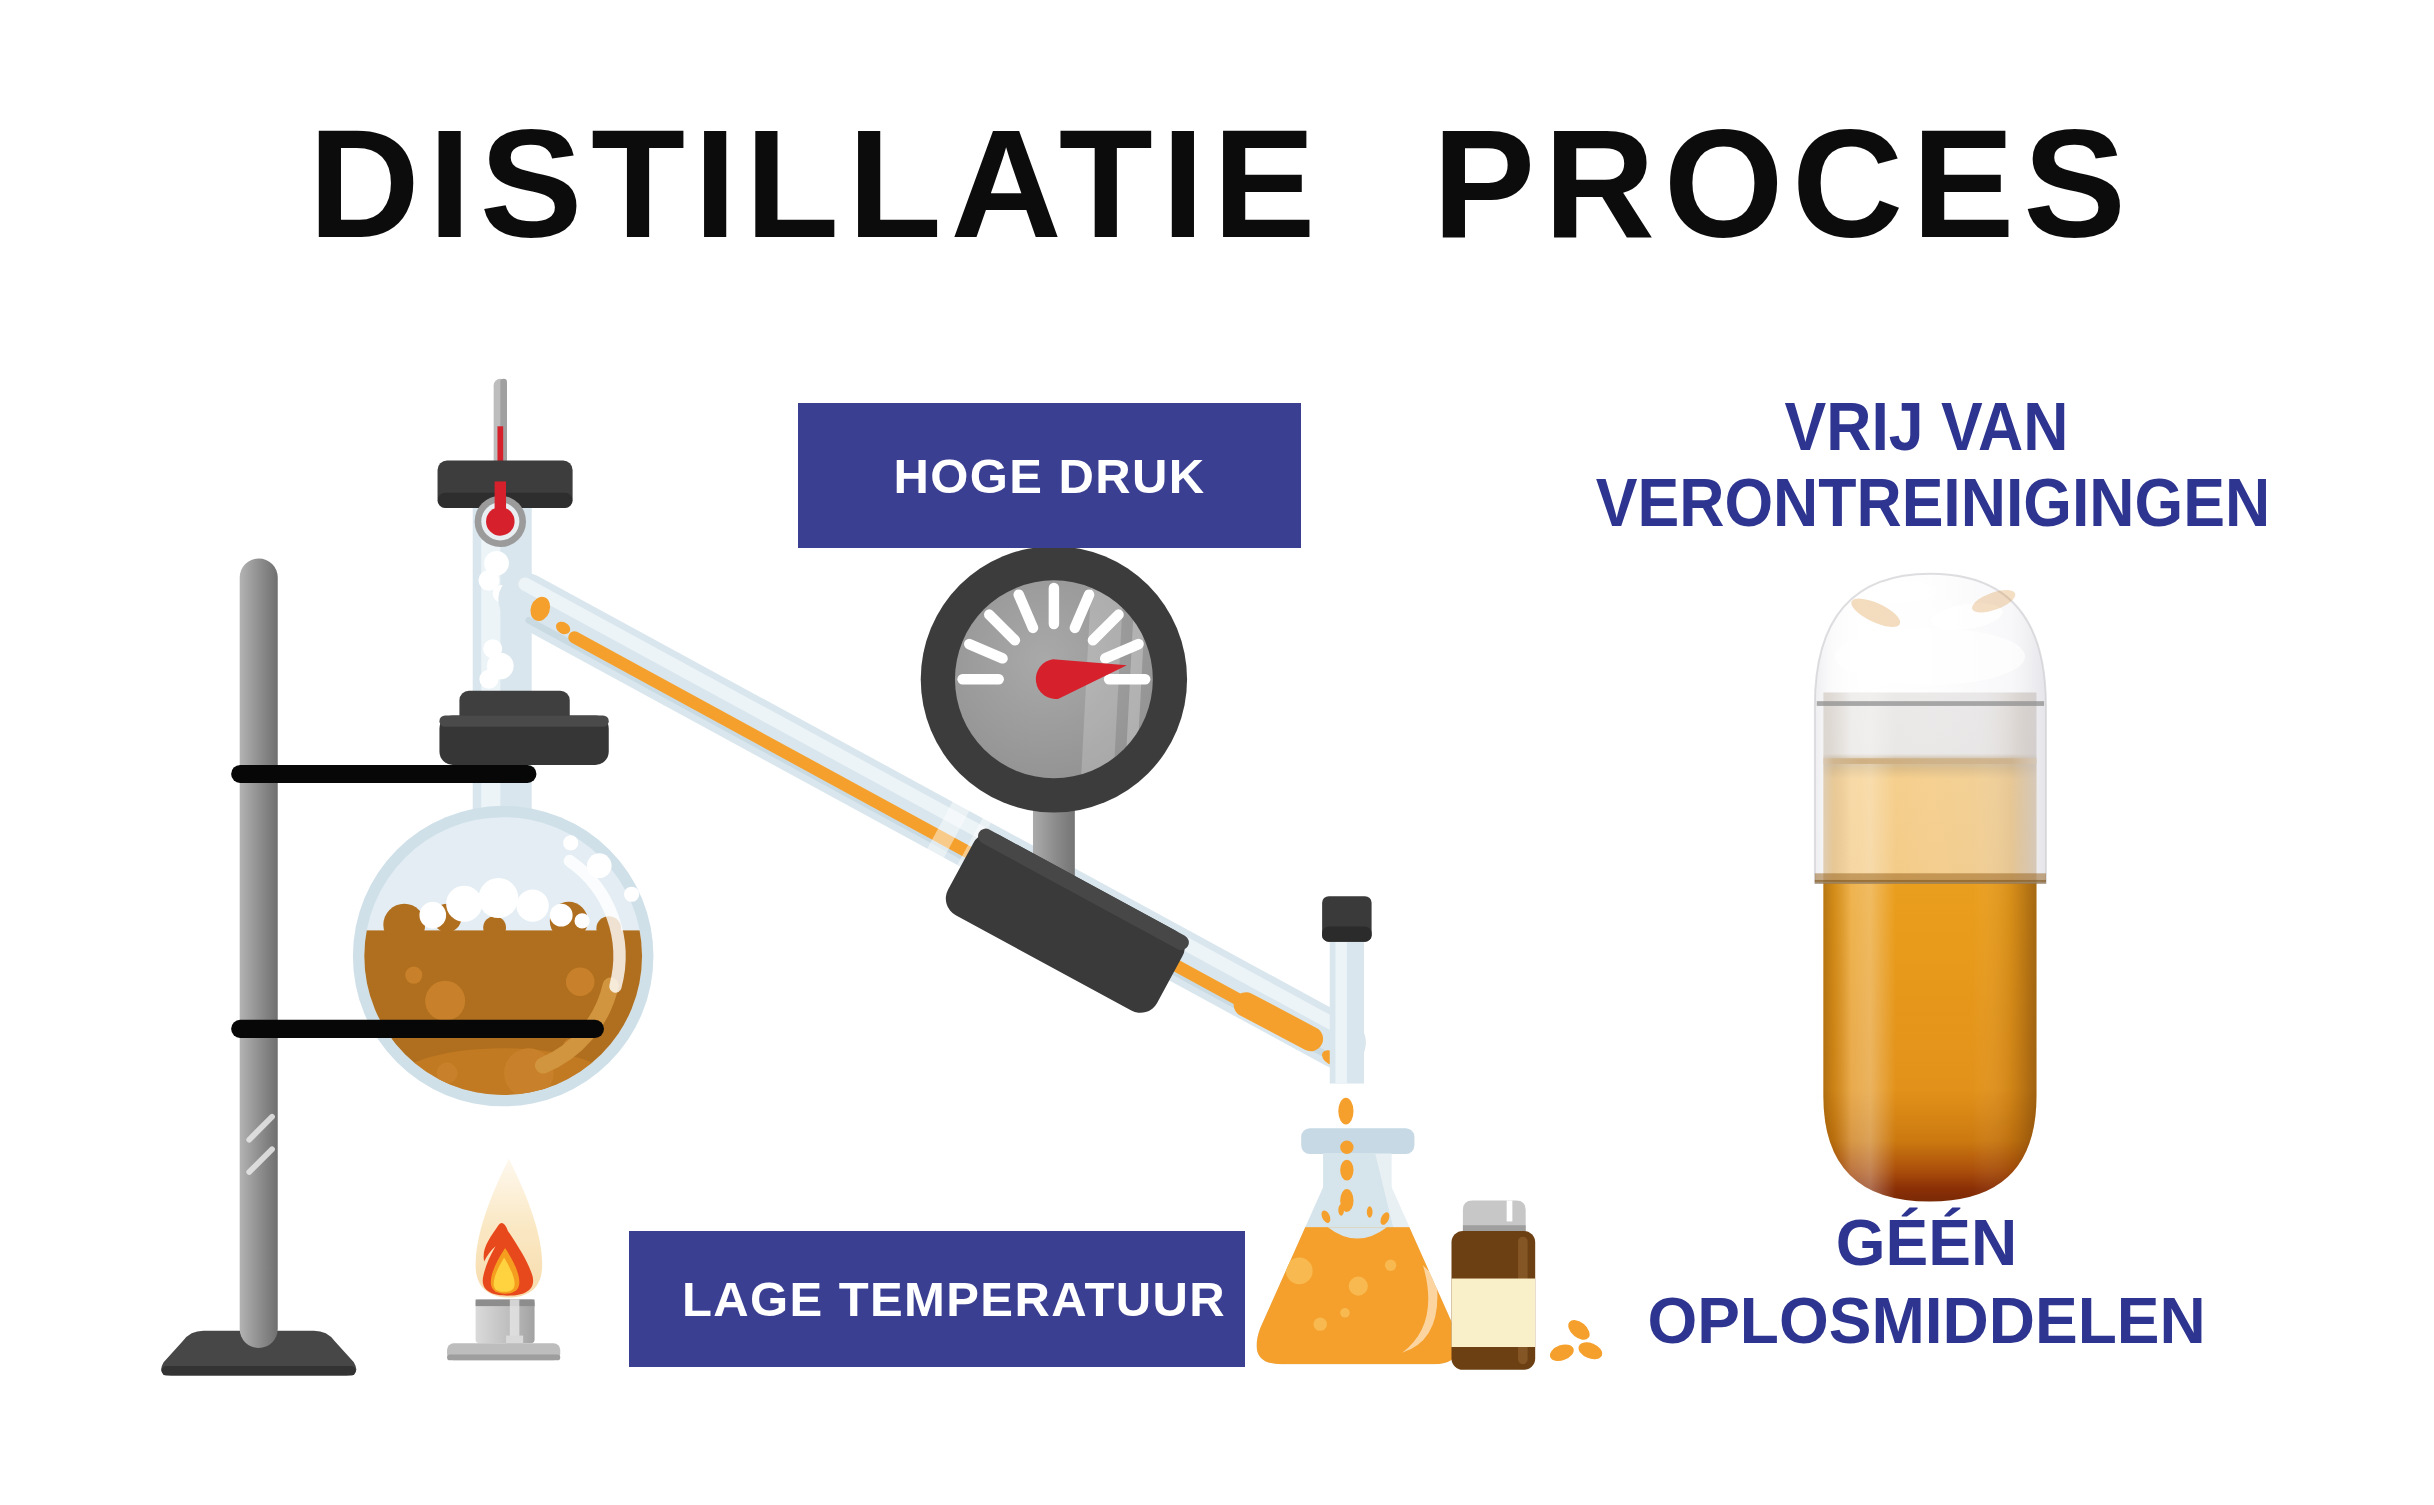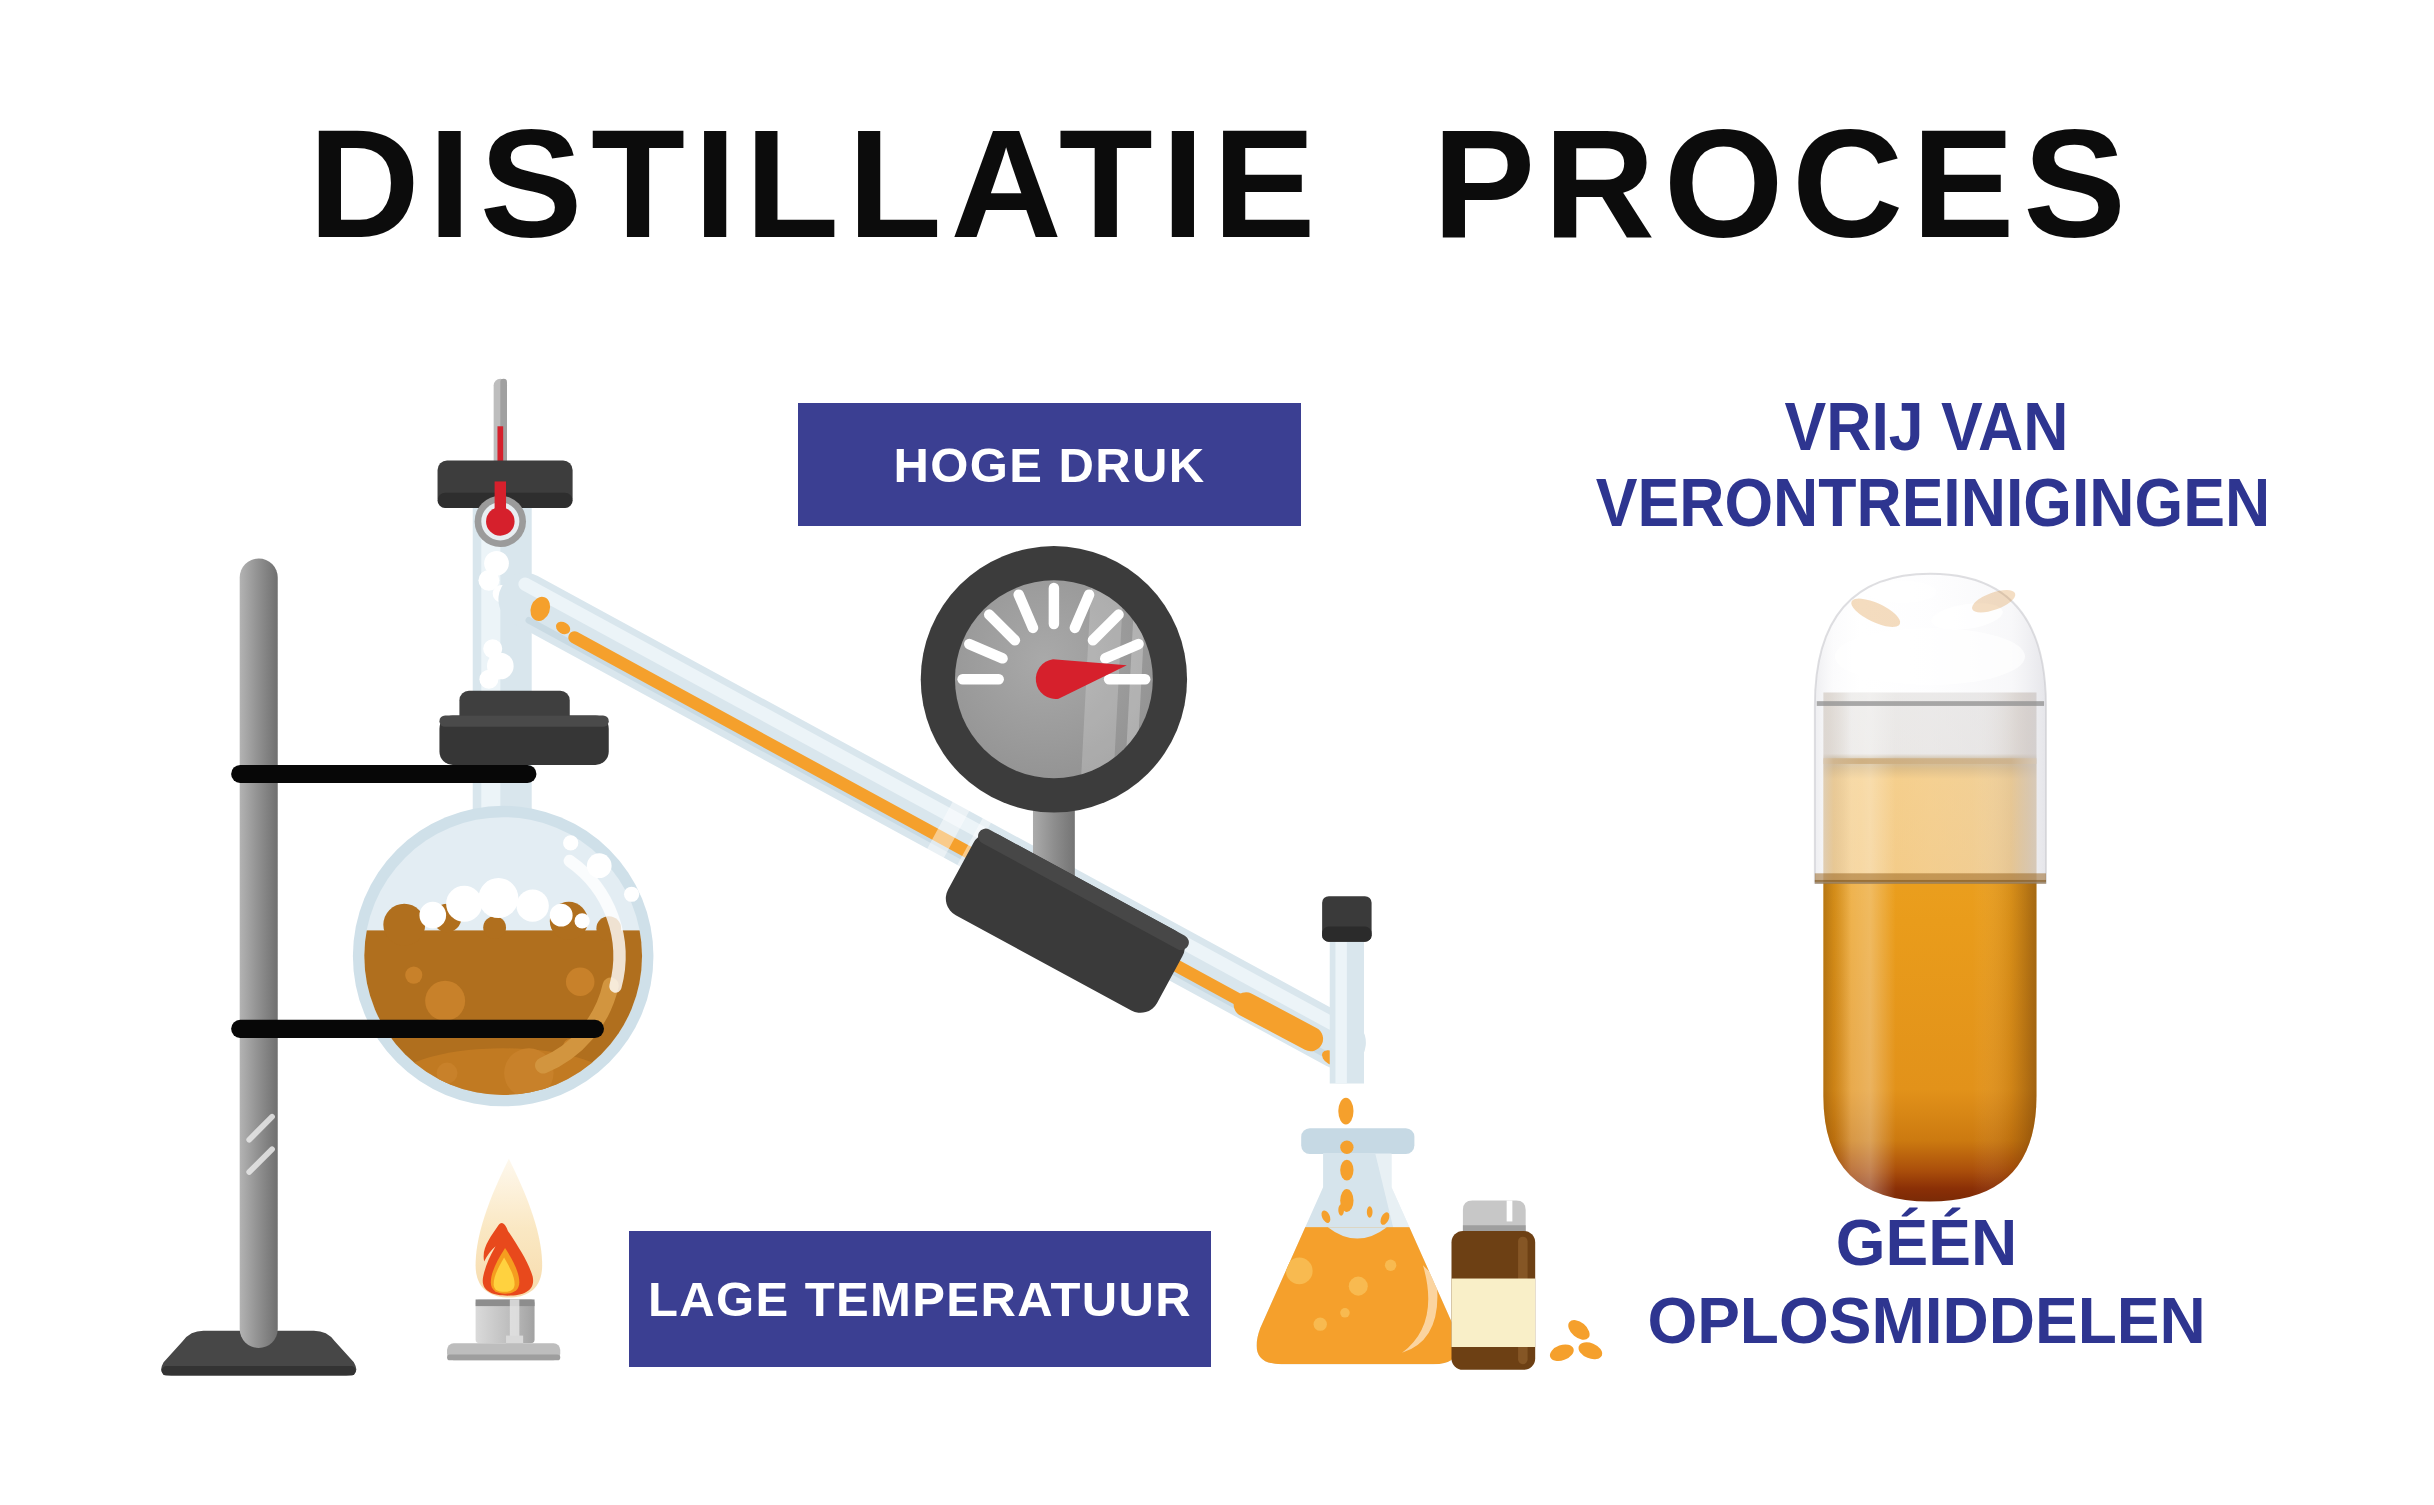--- a/index.html
+++ b/index.html
@@ -36,22 +36,22 @@
     background: var(--label-box-navy, #3b3f92);
     color: #ffffff;
     display: flex;
     align-items: center;
     justify-content: center;
     font-weight: 700;
     font-size: 49px;
     letter-spacing: 1.4px;
     white-space: nowrap;
   }
-  .badge-hoge { left: 798px; top: 403px; width: 503px; height: 123px; }
-  .badge-lage { left: 629px; top: 1231px; width: 582px; height: 136px; }
+  .badge-hoge { left: 798px; top: 403px; width: 503px; height: 145px; }
+  .badge-lage { left: 629px; top: 1231px; width: 582px; height: 136px; padding-left: 34px; }
   .navy-text {
     position: absolute;
     color: var(--label-text-navy, #2e3590);
     font-weight: 700;
     text-align: center;
     white-space: nowrap;
   }
   .navy-vrij {
     left: 1567px; top: 388px; width: 719px;
     font-size: 68px; line-height: 76px;

